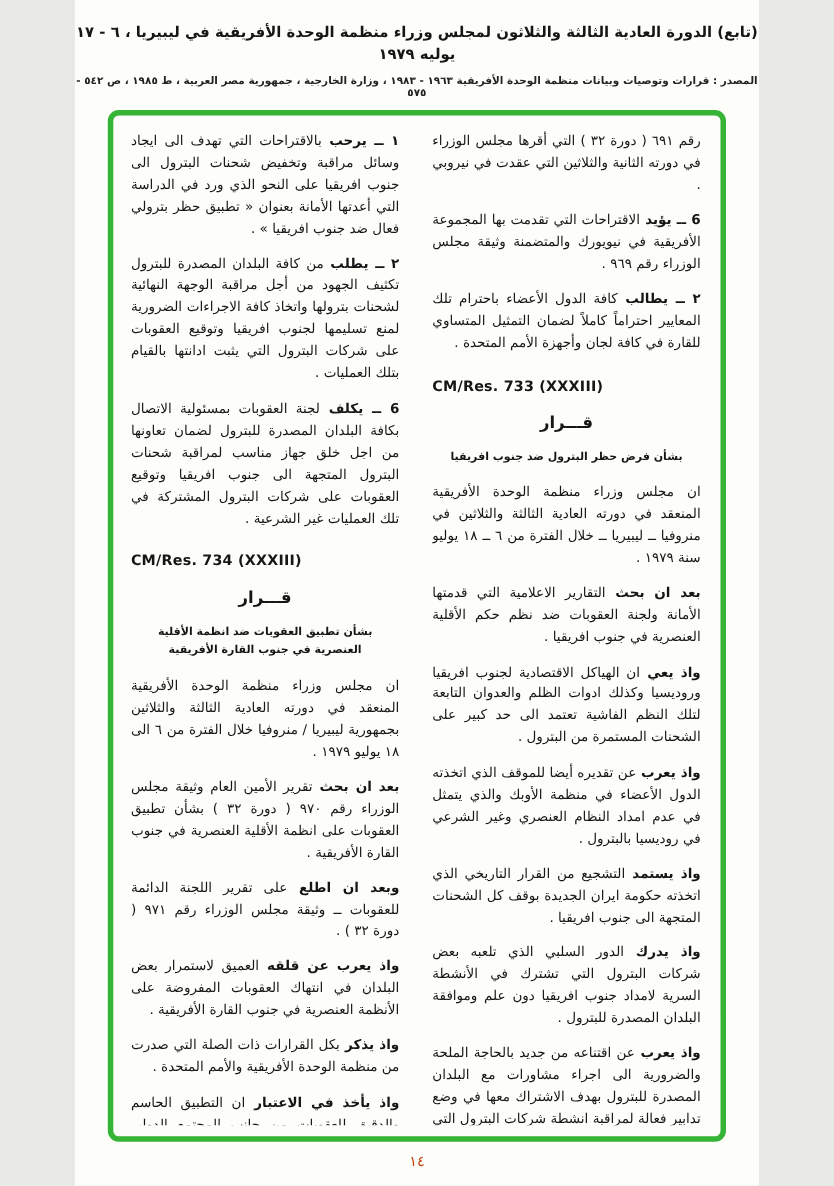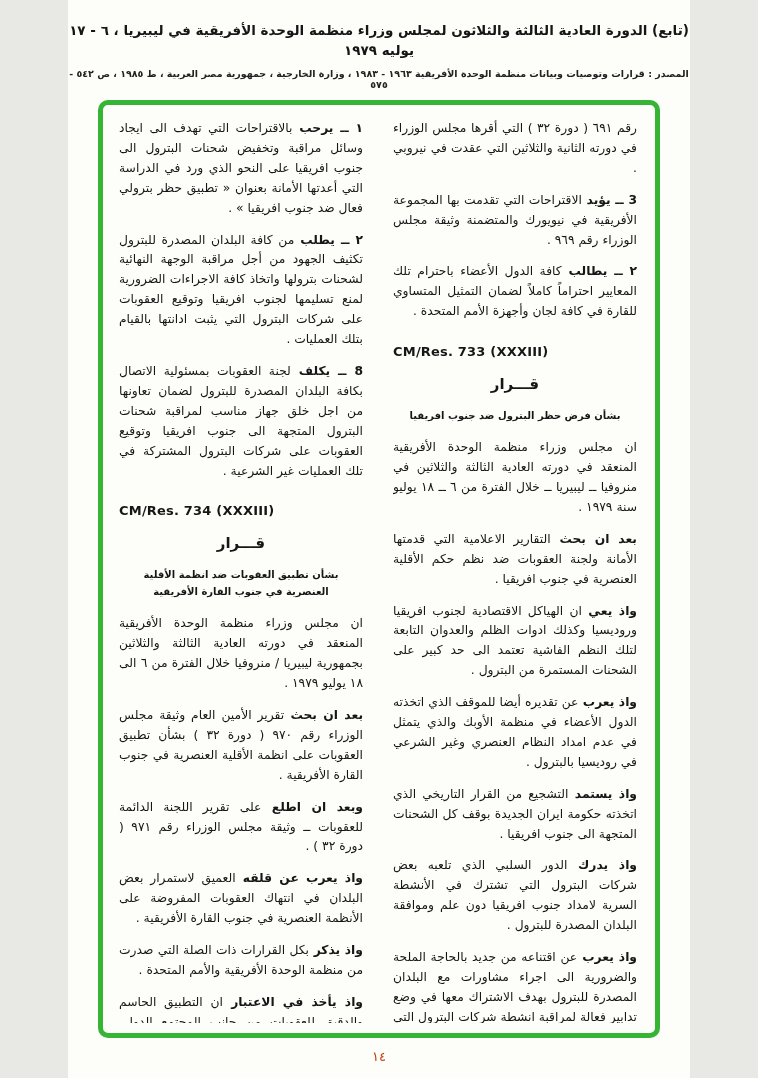--- a/index.html
+++ b/index.html
@@ -80,37 +80,37 @@
 <div class="page">
   <div class="header">
     <div class="h1">(تابع) الدورة العادية الثالثة والثلاثون لمجلس وزراء منظمة الوحدة الأفريقية في ليبيريا ، ٦ - ١٧ يوليه ١٩٧٩</div>
     <div class="h2">المصدر : قرارات وتوصيات وبيانات منظمة الوحدة الأفريقية ١٩٦٣ - ١٩٨٣ ، وزارة الخارجية ، جمهورية مصر العربية ، ط ١٩٨٥ ، ص ٥٤٢ - ٥٧٥</div>
   </div>
 
   <div class="greenbox" style="border-color: rgb(53, 180, 53);">
     <div class="columns">
       <div class="col">
           <div class="block para">رقم ٦٩١ ( دورة ٣٢ ) التي أقرها مجلس الوزراء في دورته الثانية والثلاثين التي عقدت في نيروبي .</div>
-          <div class="block para"><b>3 ــ يؤيد </b>الاقتراحات التي تقدمت بها المجموعة الأفريقية في نيويورك والمتضمنة وثيقة مجلس الوزراء رقم ٩٦٩ .</div>
+          <div class="block para"><b>6 ــ يؤيد </b>الاقتراحات التي تقدمت بها المجموعة الأفريقية في نيويورك والمتضمنة وثيقة مجلس الوزراء رقم ٩٦٩ .</div>
           <div class="block para"><b>٢ ــ يطالب </b>كافة الدول الأعضاء باحترام تلك المعايير احتراماً كاملاً لضمان التمثيل المتساوي للقارة في كافة لجان وأجهزة الأمم المتحدة .</div>
           <div class="block latin">CM/Res. 733 (XXXIII)</div>
           <div class="block title">قـــرار</div>
           <div class="block subtitle">بشأن فرض حظر البترول ضد جنوب افريقيا</div>
           <div class="block para">ان مجلس وزراء منظمة الوحدة الأفريقية المنعقد في دورته العادية الثالثة والثلاثين في منروفيا ــ ليبيريا ــ خلال الفترة من ٦ ــ ١٨ يوليو سنة ١٩٧٩ .</div>
           <div class="block para"><b>بعد ان بحث </b>التقارير الاعلامية التي قدمتها الأمانة ولجنة العقوبات ضد نظم حكم الأقلية العنصرية في جنوب افريقيا .</div>
           <div class="block para"><b>واذ يعي </b>ان الهياكل الاقتصادية لجنوب افريقيا وروديسيا وكذلك ادوات الظلم والعدوان التابعة لتلك النظم الفاشية تعتمد الى حد كبير على الشحنات المستمرة من البترول .</div>
           <div class="block para"><b>واذ يعرب </b>عن تقديره أيضا للموقف الذي اتخذته الدول الأعضاء في منظمة الأوبك والذي يتمثل في عدم امداد النظام العنصري وغير الشرعي في روديسيا بالبترول .</div>
           <div class="block para"><b>واذ يستمد </b>التشجيع من القرار التاريخي الذي اتخذته حكومة ايران الجديدة بوقف كل الشحنات المتجهة الى جنوب افريقيا .</div>
           <div class="block para"><b>واذ يدرك </b>الدور السلبي الذي تلعبه بعض شركات البترول التي تشترك في الأنشطة السرية لامداد جنوب افريقيا دون علم وموافقة البلدان المصدرة للبترول .</div>
           <div class="block para"><b>واذ يعرب </b>عن اقتناعه من جديد بالحاجة الملحة والضرورية الى اجراء مشاورات مع البلدان المصدرة للبترول بهدف الاشتراك معها في وضع تدابير فعالة لمراقبة انشطة شركات البترول التي تتعامل معها بغية فرض العقوبات بشكل فردي وجماعي على تلك الشركات التي تنتهك الحظر وتزود جنوب افريقيا بالبترول .</div>
         </div>
       <div class="col">
           <div class="block para"><b>١ ــ يرحب </b>بالاقتراحات التي تهدف الى ايجاد وسائل مراقبة وتخفيض شحنات البترول الى جنوب افريقيا على النحو الذي ورد في الدراسة التي أعدتها الأمانة بعنوان « تطبيق حظر بترولي فعال ضد جنوب افريقيا » .</div>
           <div class="block para"><b>٢ ــ يطلب </b>من كافة البلدان المصدرة للبترول تكثيف الجهود من أجل مراقبة الوجهة النهائية لشحنات بترولها واتخاذ كافة الاجراءات الضرورية لمنع تسليمها لجنوب افريقيا وتوقيع العقوبات على شركات البترول التي يثبت ادانتها بالقيام بتلك العمليات .</div>
-          <div class="block para"><b>8 ــ يكلف </b>لجنة العقوبات بمسئولية الاتصال بكافة البلدان المصدرة للبترول لضمان تعاونها من اجل خلق جهاز مناسب لمراقبة شحنات البترول المتجهة الى جنوب افريقيا وتوقيع العقوبات على شركات البترول المشتركة في تلك العمليات غير الشرعية .</div>
+          <div class="block para"><b>6 ــ يكلف </b>لجنة العقوبات بمسئولية الاتصال بكافة البلدان المصدرة للبترول لضمان تعاونها من اجل خلق جهاز مناسب لمراقبة شحنات البترول المتجهة الى جنوب افريقيا وتوقيع العقوبات على شركات البترول المشتركة في تلك العمليات غير الشرعية .</div>
           <div class="block latin">CM/Res. 734 (XXXIII)</div>
           <div class="block title">قـــرار</div>
           <div class="block subtitle">بشأن تطبيق العقوبات ضد انظمة الأقلية العنصرية في جنوب القارة الأفريقية</div>
           <div class="block para">ان مجلس وزراء منظمة الوحدة الأفريقية المنعقد في دورته العادية الثالثة والثلاثين بجمهورية ليبيريا / منروفيا خلال الفترة من ٦ الى ١٨ يوليو ١٩٧٩ .</div>
           <div class="block para"><b>بعد ان بحث </b>تقرير الأمين العام وثيقة مجلس الوزراء رقم ٩٧٠ ( دورة ٣٢ ) بشأن تطبيق العقوبات على انظمة الأقلية العنصرية في جنوب القارة الأفريقية .</div>
           <div class="block para"><b>وبعد ان اطلع </b>على تقرير اللجنة الدائمة للعقوبات ــ وثيقة مجلس الوزراء رقم ٩٧١ ( دورة ٣٢ ) .</div>
           <div class="block para"><b>واذ يعرب عن قلقه </b>العميق لاستمرار بعض البلدان في انتهاك العقوبات المفروضة على الأنظمة العنصرية في جنوب القارة الأفريقية .</div>
           <div class="block para"><b>واذ يذكر </b>بكل القرارات ذات الصلة التي صدرت من منظمة الوحدة الأفريقية والأمم المتحدة .</div>
           <div class="block para"><b>واذ يأخذ في الاعتبار </b>ان التطبيق الحاسم والدقيق للعقوبات من جانب المجتمع الدولي بأسره سيؤدي بلا شك الى انهيار انظمة الأقلية العنصرية في بريتوريا وسالزبوري .</div>
           <div class="block para"><b>واذ يعرب عن أسفه </b>لاستخدام طائرات جنوب افريقيا أو شركات النقل الجوي الأخرى القادمة من</div>

